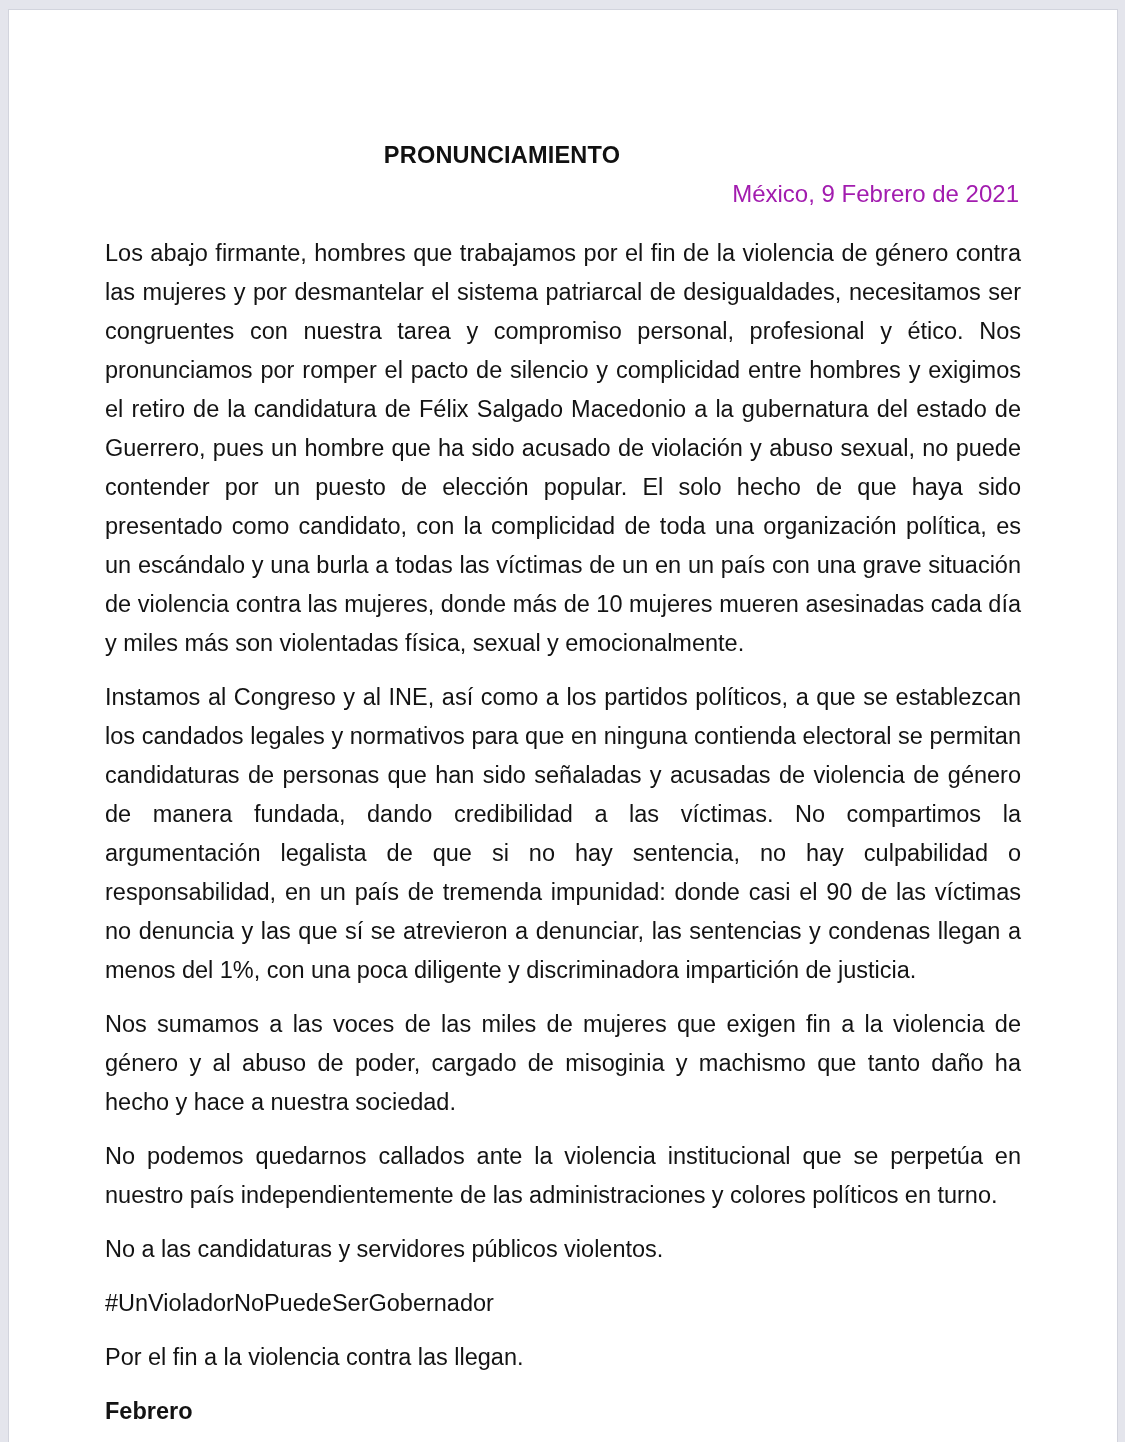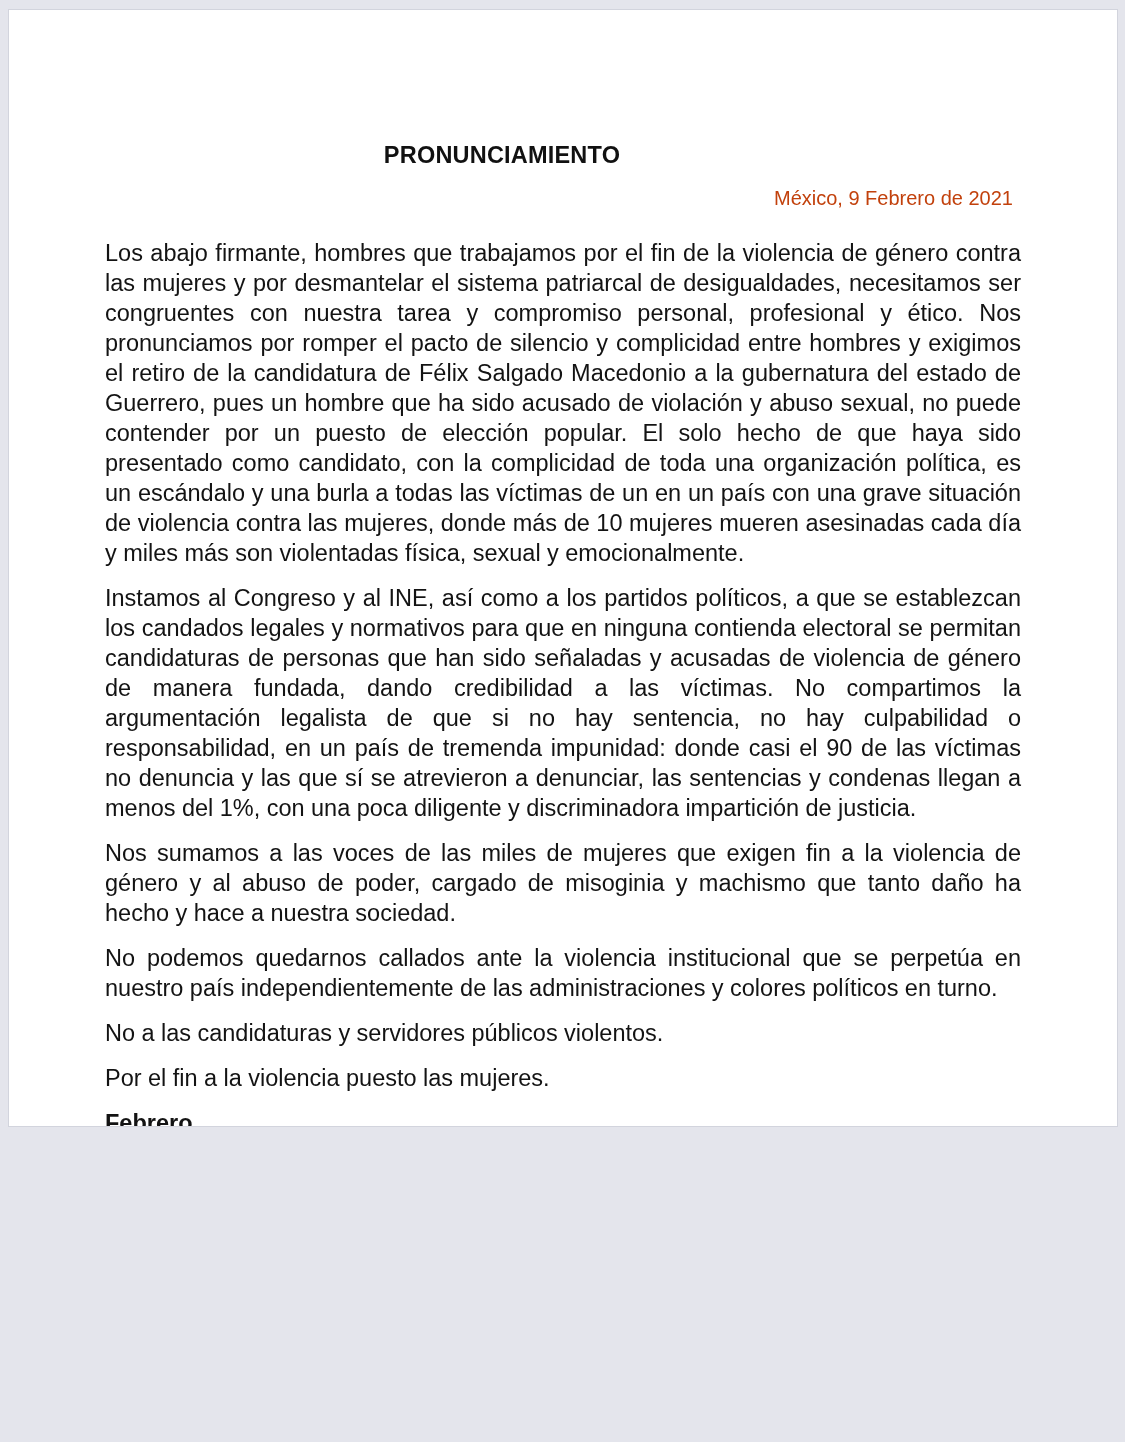--- a/index.html
+++ b/index.html
@@ -13,21 +13,21 @@
     background: #e4e5ec;
     font-family: "Liberation Sans", "DejaVu Sans", sans-serif;
     overflow: hidden;
   }
 
   .page-surface {
     position: absolute;
     left: 9px;
     top: 10px;
     width: 1108px;
-    height: 1116px;
+    height: 1432px;
     background: #ffffff;
     box-shadow: 0 0 0 1px rgba(170,172,185,0.30);
     overflow: hidden;
   }
 
   .doc-body {
     position: absolute;
     left: 96px;
     top: 128px;
     width: 916px;
@@ -38,31 +38,31 @@
     font-weight: bold;
     color: #111111;
     text-align: center;
     letter-spacing: 0.2px;
     margin: 0 0 4px 0;
     padding-right: 122px;
     line-height: 34px;
   }
 
   .doc-date {
-    font-size: 20px;
+    font-size: 24px;
     font-weight: normal;
-    color: #c2410c;
+    color: #a21caf;
     text-align: right;
-    margin: 8px;
+    margin: 2px;
     line-height: 36px;
   }
 
   .para {
     font-size: 23.5px;
-    line-height: 30px;
+    line-height: 39px;
     color: #131313;
     text-align: justify;
     text-justify: inter-word;
     margin: 0 0 15px 0;
     word-spacing: -0.1px;
     hyphens: none;
   }
 
   .para.first-para {
     margin-top: 22px;
@@ -95,20 +95,21 @@
     <p class="para first-para">Los abajo firmante, hombres que trabajamos por el fin de la violencia de género contra las mujeres y por desmantelar el sistema patriarcal de desigualdades, necesitamos ser congruentes con nuestra tarea y compromiso personal, profesional y ético. Nos pronunciamos por romper el pacto de silencio y complicidad entre hombres y exigimos el retiro de la candidatura de Félix Salgado Macedonio a la gubernatura del estado de Guerrero, pues un hombre que ha sido acusado de violación y abuso sexual, no puede contender por un puesto de elección popular. El solo hecho de que haya sido presentado como candidato, con la complicidad de toda una organización política, es un escándalo y una burla a todas las víctimas de un en un país con una grave situación de violencia contra las mujeres, donde más de 10 mujeres mueren asesinadas cada día y miles más son violentadas física, sexual y emocionalmente.</p>
 
     <p class="para">Instamos al Congreso y al INE, así como a los partidos políticos, a que se establezcan los candados legales y normativos para que en ninguna contienda electoral se permitan candidaturas de personas que han sido señaladas y acusadas de violencia de género de manera fundada, dando credibilidad a las víctimas. No compartimos la argumentación legalista de que si no hay sentencia, no hay culpabilidad o responsabilidad, en un país de tremenda impunidad: donde casi el 90 de las víctimas no denuncia y las que sí se atrevieron a denunciar, las sentencias y condenas llegan a menos del 1%, con una poca diligente y discriminadora impartición de justicia.</p>
 
     <p class="para">Nos sumamos a las voces de las miles de mujeres que exigen fin a la violencia de género y al abuso de poder, cargado de misoginia y machismo que tanto daño ha hecho y hace a nuestra sociedad.</p>
 
     <p class="para">No podemos quedarnos callados ante la violencia institucional que se perpetúa en nuestro país independientemente de las administraciones y colores políticos en turno.</p>
 
     <p class="para no-justify">No a las candidaturas y servidores públicos violentos.</p>
 
+    <p class="para no-justify">#UnVioladorNoPuedeSerGobernador</p>
 
-    <p class="para no-justify">Por el fin a la violencia puesto las mujeres.</p>
+    <p class="para no-justify">Por el fin a la violencia contra las llegan.</p>
 
     <p class="para bold-line">Febrero</p>
 
     <div class="spacer-bottom"></div>
   </div>
 </div>
 
 </body></html>

